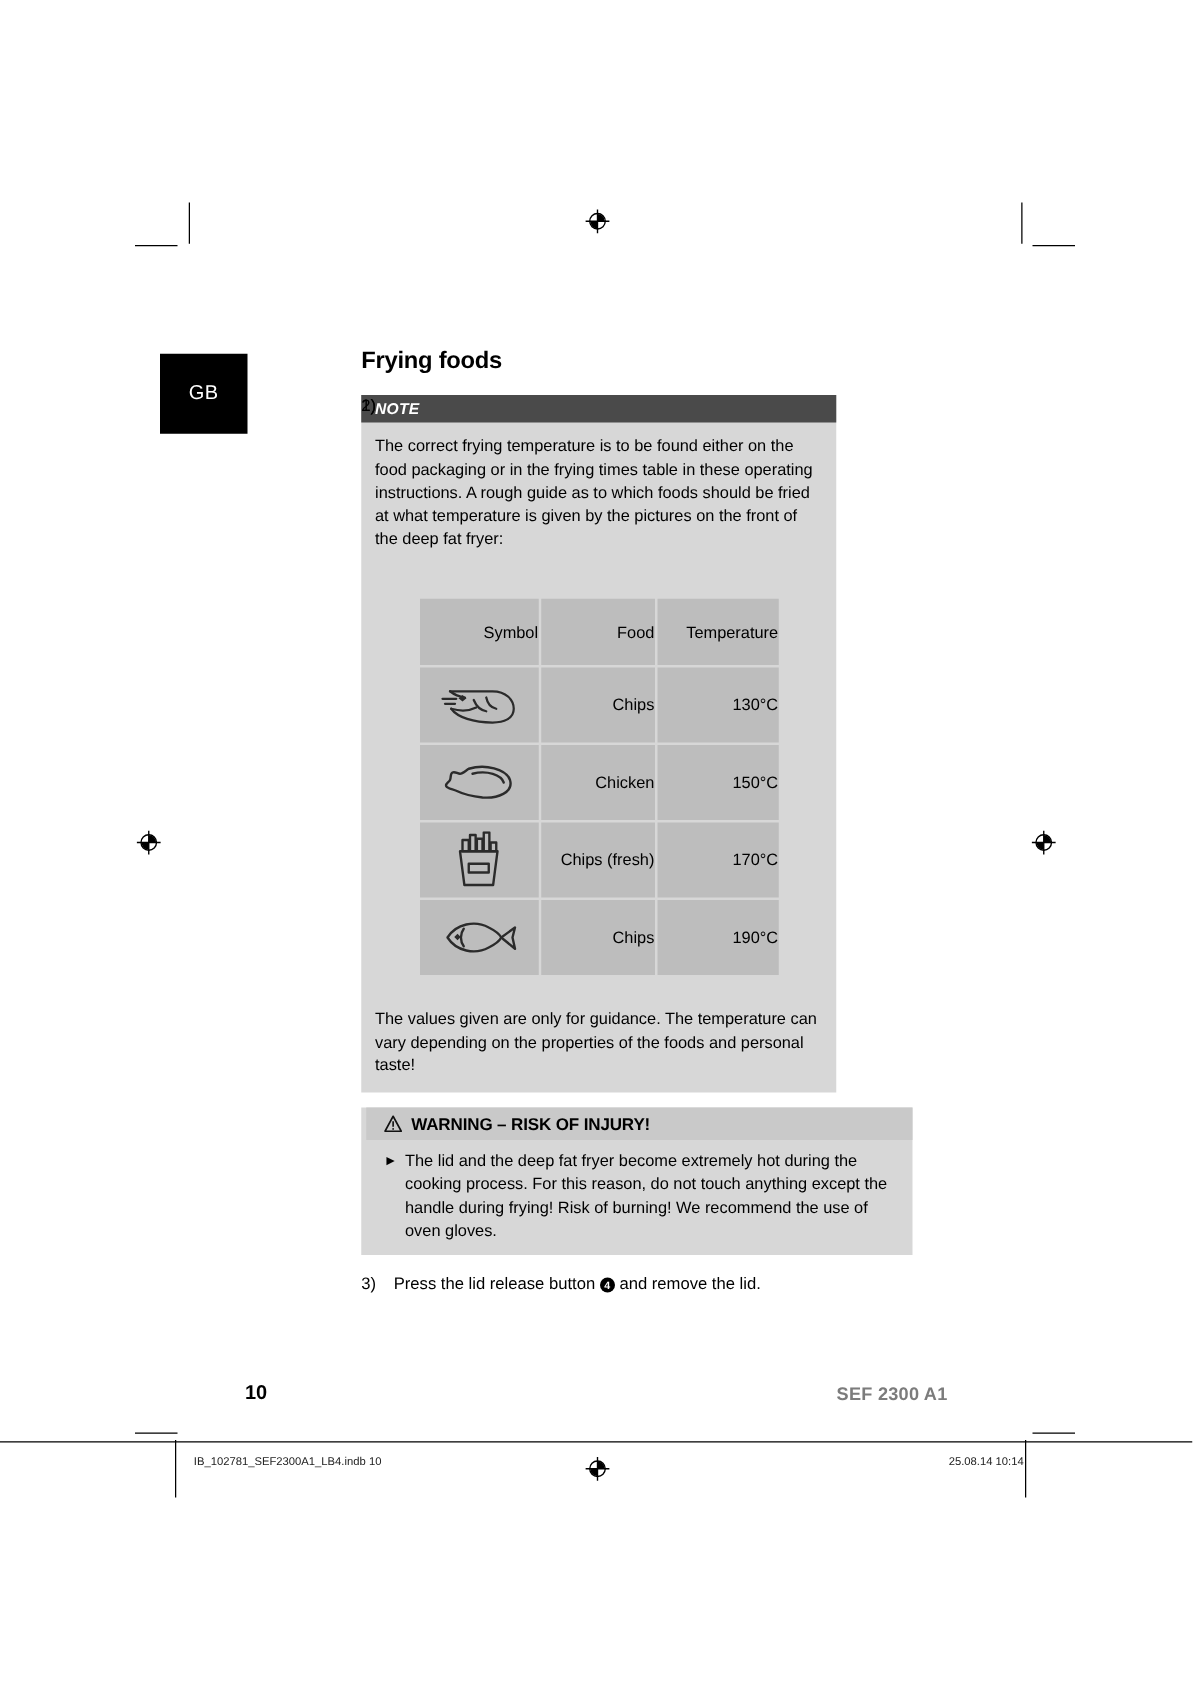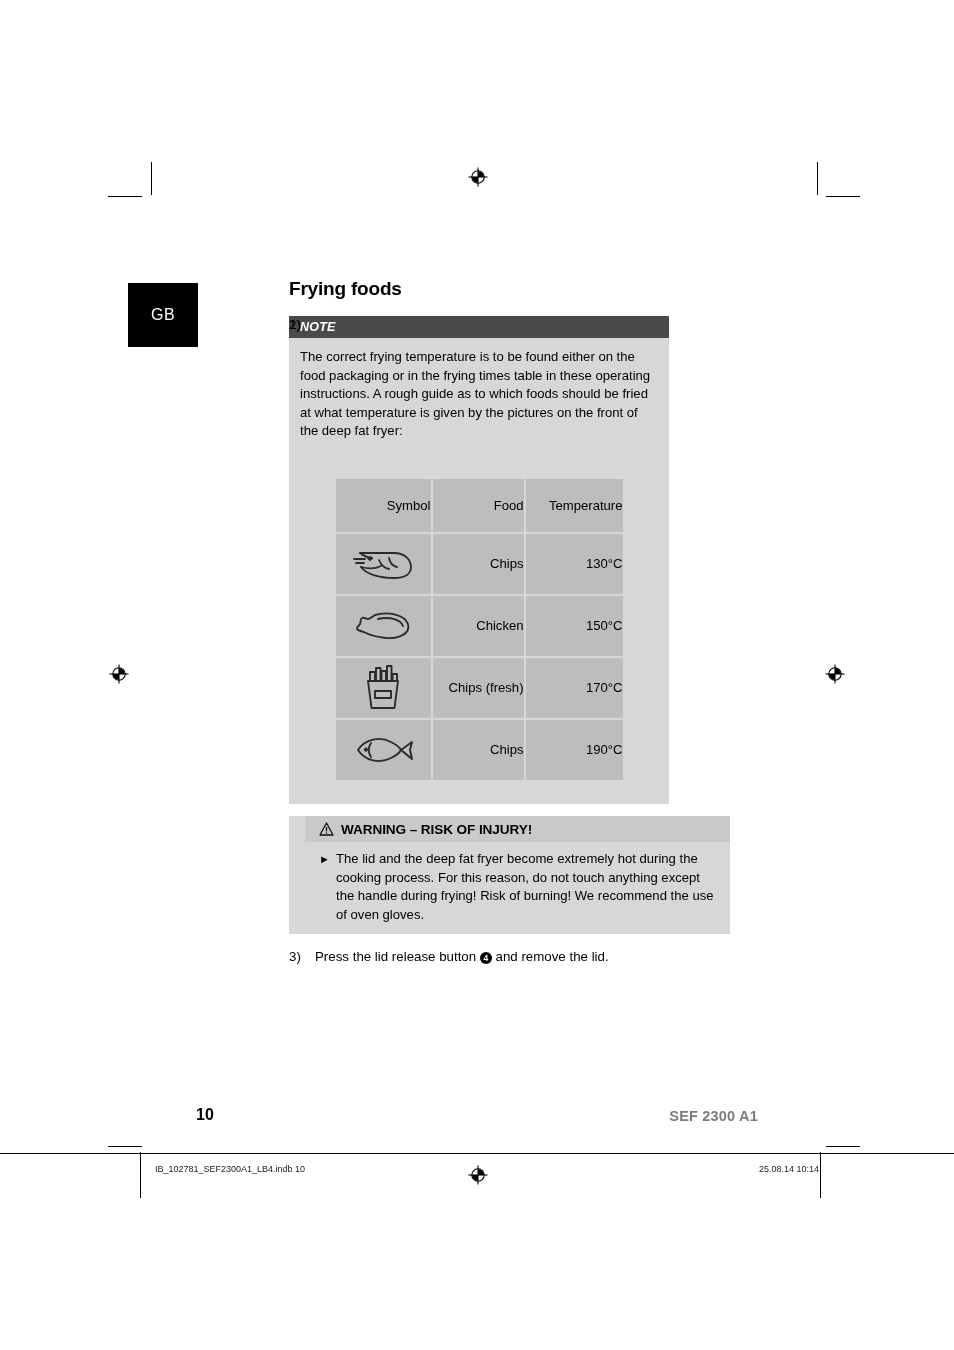--- a/index.html
+++ b/index.html
@@ -161,21 +161,21 @@
     padding: 2px 13px 12px 11px;
     font-size: 13.1px;
     line-height: 18.6px;
   }
 
   
   .warn-box {
     background: #d7d7d7;
     margin-top: 12px;
     width: 441px;
-    padding: 0 0 8px 16px;
+    padding: 0 0 8px 4px;
   }
   .warn-head {
     background: #c9c9c9;
     font-weight: bold;
     font-size: 13.6px;
     padding: 6px 11px 5px 14px;
     display: flex;
     align-items: center;
     gap: 7px;
     letter-spacing: -0.1px;
@@ -375,20 +375,21 @@
                   <path d="M16 14 l2.6 2.6 -2.6 2.6 -2.6 -2.6 Z" fill="#2b2b2b"></path>
                 </svg>
               </td>
               <td class="col-food">Chips</td>
               <td class="col-temp">190°C</td>
             </tr>
           </tbody>
         </table>
       </div>
 
+      <div class="note-foot">The values given are only for guidance. The temperature can vary depending on the properties of the foods and personal taste!</div>
     </div>
 
     <div class="warn-box">
       <div class="warn-head">
         <svg width="15" height="14" viewBox="0 0 15 14">
           <path d="M7.5 1 L14 13 H1 Z" fill="none" stroke="#111" stroke-width="1.3" stroke-linejoin="round"></path>
           <line x1="7.5" y1="5" x2="7.5" y2="9.3" stroke="#111" stroke-width="1.3"></line>
           <circle cx="7.5" cy="11.1" r="0.75" fill="#111"></circle>
         </svg>
         <span>WARNING – RISK OF INJURY!</span>

